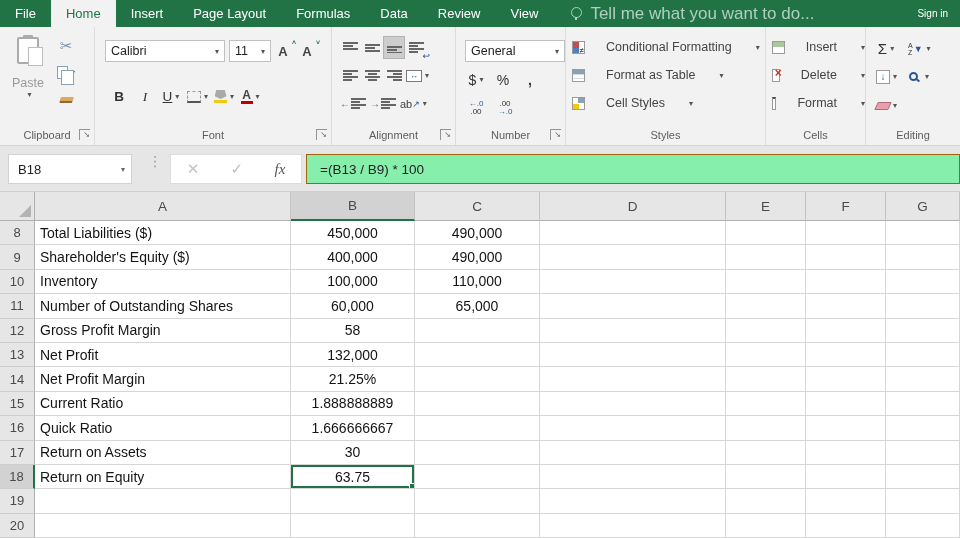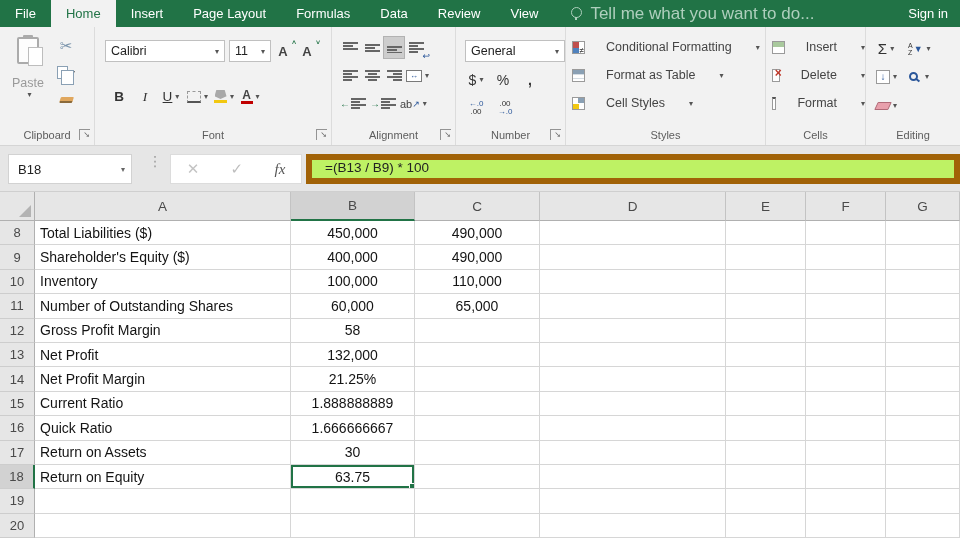--- a/index.html
+++ b/index.html
@@ -7,21 +7,21 @@
 body{font-family:"Liberation Sans",sans-serif;background:#fff;font-size:13px;color:#222}
 
 
 .menubar{height:27px;background:#217346;display:flex;align-items:stretch;color:#fff;position:relative}
 .tab{padding:0 15px;display:flex;align-items:center;font-size:13px;cursor:default;white-space:nowrap}
 .tab.active{background:#f2f2f2;color:#217346}
 .tellme{display:flex;align-items:center;gap:8px;color:#aecfbd;margin-left:16px;font-size:17px}
 .bulb{width:13px;height:13px;position:relative;display:inline-block}
 .bulb::before{content:"";position:absolute;left:2px;top:0;width:9px;height:9px;border:1.5px solid #aecfbd;border-radius:50%}
 .bulb::after{content:"";position:absolute;left:5.5px;bottom:0;width:2px;height:3px;background:#aecfbd}
-.signin{position:absolute;right:12px;top:0;height:27px;display:flex;align-items:center;font-size:13px}
+.signin{position:absolute;right:12px;top:0;height:27px;display:flex;align-items:center;font-size:10px}
 
 
 .ribbon{height:119px;background:#f2f2f2;display:flex;border-bottom:1px solid #d5d5d5;position:relative;font-size:12.5px;color:#444}
 .group{position:relative;height:100%;border-right:1px solid #dcdcdc;flex:none}
 .glabel{position:absolute;bottom:4px;left:0;right:0;text-align:center;font-size:11px;color:#5d5d5d}
 .launcher{position:absolute;right:4px;bottom:5px;width:11px;height:11px;border-left:1px solid #949494;border-top:1px solid #949494;font-size:8px;line-height:10px;text-align:right;color:#666;cursor:default}
 .car{font-size:8px;color:#555;margin-left:3px}
 .row{position:absolute;left:0;right:0;display:flex;align-items:center}
 .ib{display:inline-flex;align-items:center;justify-content:center;min-width:20px;height:21px;cursor:default}
 .ib.on{background:#cdcdcd;outline:1px solid #b2b2b2}
@@ -104,21 +104,21 @@
 
 
 .fxbar{height:46px;background:#e6e6e6;position:relative;border-bottom:1px solid #cfcfcf}
 .namebox{position:absolute;left:8px;top:8px;width:124px;height:30px;background:#fff;border:1px solid #d2d2d2;display:flex;align-items:center;padding:0 6px 0 9px;font-size:13px;color:#222}
 .namebox .car{margin-left:auto;color:#666}
 .dots{position:absolute;left:148px;top:12px;color:#9a9a9a;font-size:14px;line-height:7px;text-align:center;width:10px}
 .fbtns{position:absolute;left:170px;top:8px;width:132px;height:30px;background:#fff;border:1px solid #dcdcdc;display:flex;align-items:center;justify-content:space-around;font-size:14px}
 .fbtns .x{color:#c3c3c3;font-size:15px}
 .fbtns .chk{color:#bdbdbd;font-size:15px}
 .fbtns .fx{font-family:"Liberation Serif",serif;font-style:italic;color:#555;font-size:15px}
-.finput{position:absolute;left:306px;top:8px;right:0;height:30px;background:#bef264;border:6px solid #a16207;display:flex;align-items:flex-start;padding-left:13px;font-size:13.5px;color:#222}
+.finput{position:absolute;left:306px;top:8px;right:0;height:30px;background:#86efac;border:1px solid #a16207;display:flex;align-items:center;padding-left:13px;font-size:13.5px;color:#222}
 
 
 .sheet{position:relative}
 .colhdrs{height:29px;display:flex;background:#e6e6e6}
 .ch{display:flex;align-items:center;justify-content:center;font-size:13.5px;color:#4a4a4a;border-right:1px solid #c3c3c3;border-bottom:1px solid #b0b0b0;height:29px;cursor:default}
 .ch.sel{background:#d2d2d2;border-bottom:2px solid #217346}
 .corner{width:35px;height:29px;border-right:1px solid #b0b0b0;border-bottom:1px solid #b0b0b0;background:#e6e6e6;position:relative}
 .corner::after{content:"";position:absolute;right:3px;bottom:3px;border-left:12px solid transparent;border-bottom:12px solid #b3b3b3}
 .grow{display:flex;height:24.4px}
 .rh{width:35px;background:#e6e6e6;border-right:1px solid #b0b0b0;border-bottom:1px solid #cdcdcd;display:flex;align-items:center;justify-content:center;font-size:13px;color:#4a4a4a;cursor:default}

